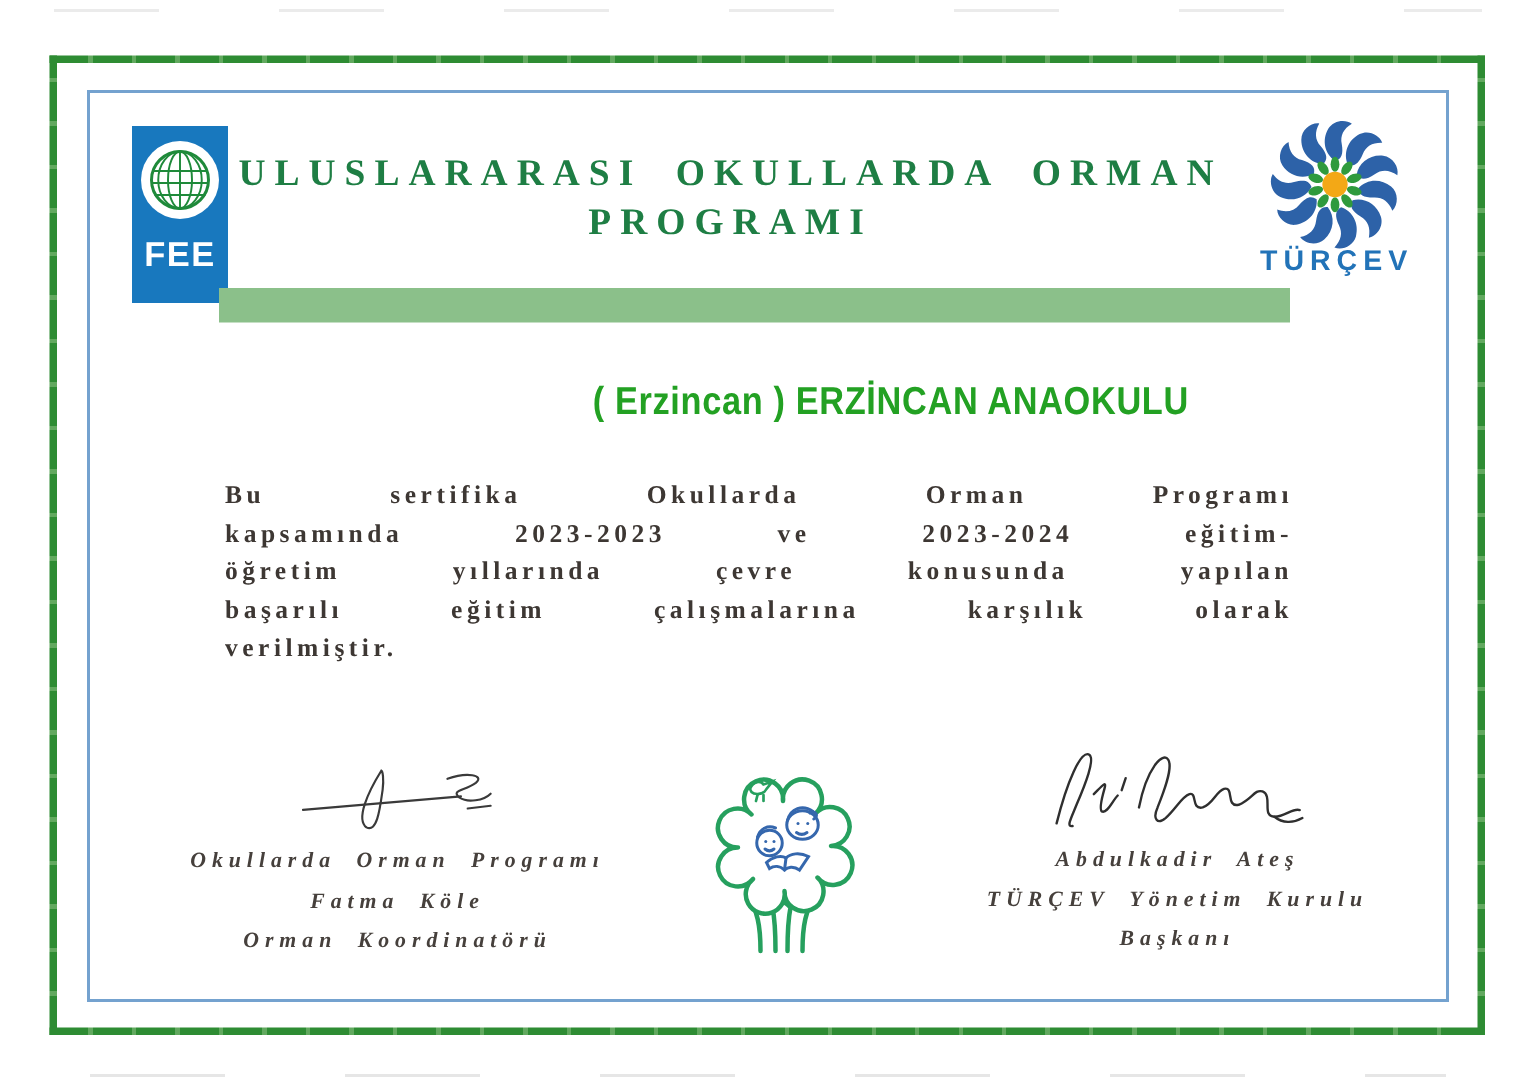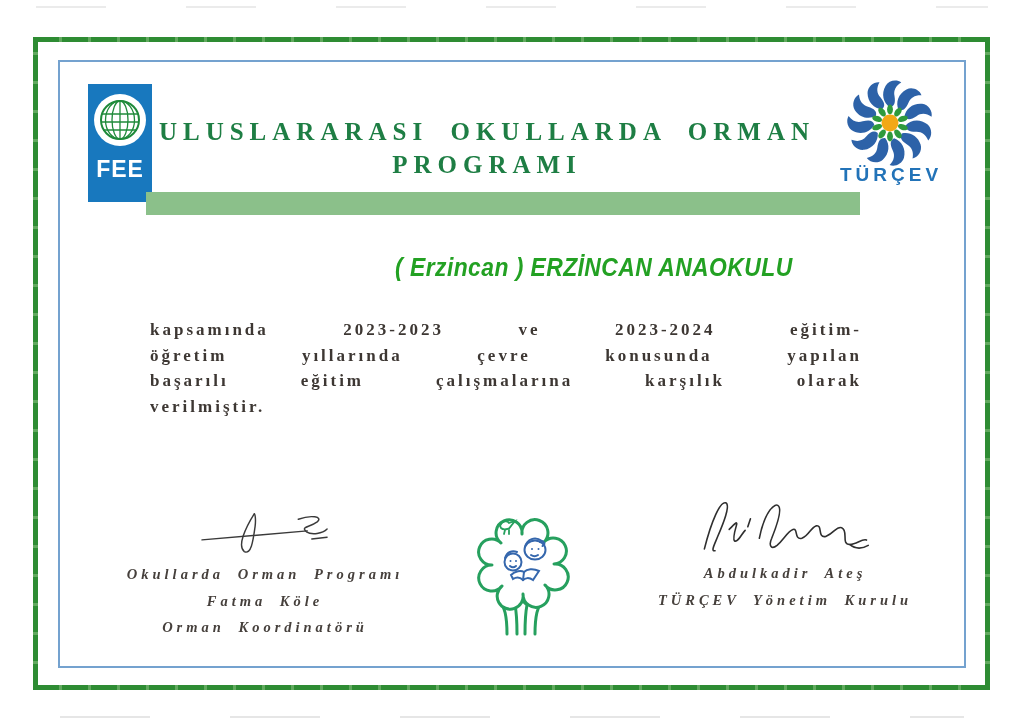--- a/index.html
+++ b/index.html
@@ -32,31 +32,31 @@
   .fee-label { position:absolute; left:0; right:0; top:72px; text-align:center;
     color:#ffffff; font-family:"Liberation Sans", sans-serif; font-weight:bold;
     font-size:23px; letter-spacing:1px; }
 
   
   .turcev-logo { position:absolute; left:840px; top:78px; width:100px; height:112px; text-align:center; }
   .turcev-label { margin-top:-4px; color:#2273b8; font-family:"Liberation Sans", sans-serif;
     font-weight:bold; font-size:19px; letter-spacing:4px; }
 
   
-  .title { position:absolute; left:60px; top:115px; width:854px; text-align:center;
+  .title { position:absolute; left:60px; top:99px; width:854px; text-align:center;
     color:#1e7e44; font-weight:bold; font-size:25px; letter-spacing:6px;
     word-spacing:10px; line-height:33px; }
 
   
   .banner-bar { position:absolute; left:146px; top:192px; width:714px; height:23px;
     background:#8bc08a; }
 
   
   .school-line { position:absolute; left:0; top:252px; width:1024px; text-align:center;
-    padding-left:163px; box-sizing:border-box;font-style:italic; }
+    padding-left:163px; box-sizing:border-box; }
   .school-line span { display:inline-block; transform:scaleX(0.88); transform-origin:center;
     font-family:"Liberation Sans", sans-serif; font-weight:bold; font-size:26px;
     color:#23a123; letter-spacing:0.5px; white-space:nowrap; }
 
   
   .cert-body { position:absolute; left:150px; top:317px; width:712px;
     font-weight:bold; font-size:17px; letter-spacing:3px; word-spacing:8px;
     color:#3d3733; line-height:25.5px; }
   .body-line { text-align:justify; text-align-last:justify; }
   .body-line.last { text-align-last:left; }
@@ -184,20 +184,21 @@
   </div>
 
   <div class="banner-bar"></div>
 
   <div class="school-line">
     <span>( Erzincan ) ERZİNCAN ANAOKULU</span>
   </div>
 
   <div class="cert-body">
     <div>
+      <div class="body-line">Bu sertifika Okullarda Orman Programı</div>
       <div class="body-line">kapsamında 2023-2023 ve 2023-2024 eğitim-</div>
       <div class="body-line">öğretim yıllarında çevre konusunda yapılan</div>
       <div class="body-line">başarılı eğitim çalışmalarına karşılık olarak</div>
       <div class="body-line last">verilmiştir.</div>
     </div>
   </div>
 
   <div class="sig-block sig-left">
     <svg width="150" height="54" viewBox="0 0 150 60" fill="none" stroke="#3a3a3a" stroke-width="1.6" stroke-linecap="round">
       <path d="M5,41 L122,31"></path>
@@ -216,20 +217,21 @@
     <svg width="210" height="62" viewBox="0 0 210 70" fill="none" stroke="#2f2f2f" stroke-width="1.8" stroke-linecap="round">
       <path d="M14,62 C22,30 32,8 38,10 C44,12 35,34 29,48 C25,58 21,65 26,64"></path>
       <path d="M42,40 C48,34 52,29 50,36 C48,43 46,51 48,53 C52,55 56,45 60,41"></path>
       <path d="M66,28 L63,37"></path>
       <path d="M76,50 C82,20 94,8 98,14 C102,20 94,40 90,50 C86,59 90,63 96,58 C104,51 108,42 114,40 C120,38 115,52 124,50 C132,47 134,38 140,36 C148,34 141,50 151,48 C161,44 163,36 169,38 C177,41 168,57 178,57 C186,57 192,50 197,52"></path>
       <path d="M178,57 C184,62 192,62 199,58"></path>
     </svg>
     <div class="sig-lines">
       <div>Abdulkadir Ateş</div>
       <div>TÜRÇEV Yönetim Kurulu</div>
+      <div>Başkanı</div>
     </div>
   </div>
 
   <div class="tree-logo">
     <svg width="132" height="124" viewBox="0 0 130 124">
 
       <g fill="none" stroke="#26a05e" stroke-width="3" stroke-linecap="round">
         <path d="M48,121 C48,104 46,94 39,83"></path>
         <path d="M58,121 C58,104 57,97 56,92 C60,87 64,87 68,92 C67,97 66,104 66,121"></path>
         <path d="M76,121 C76,104 78,94 85,83"></path>

